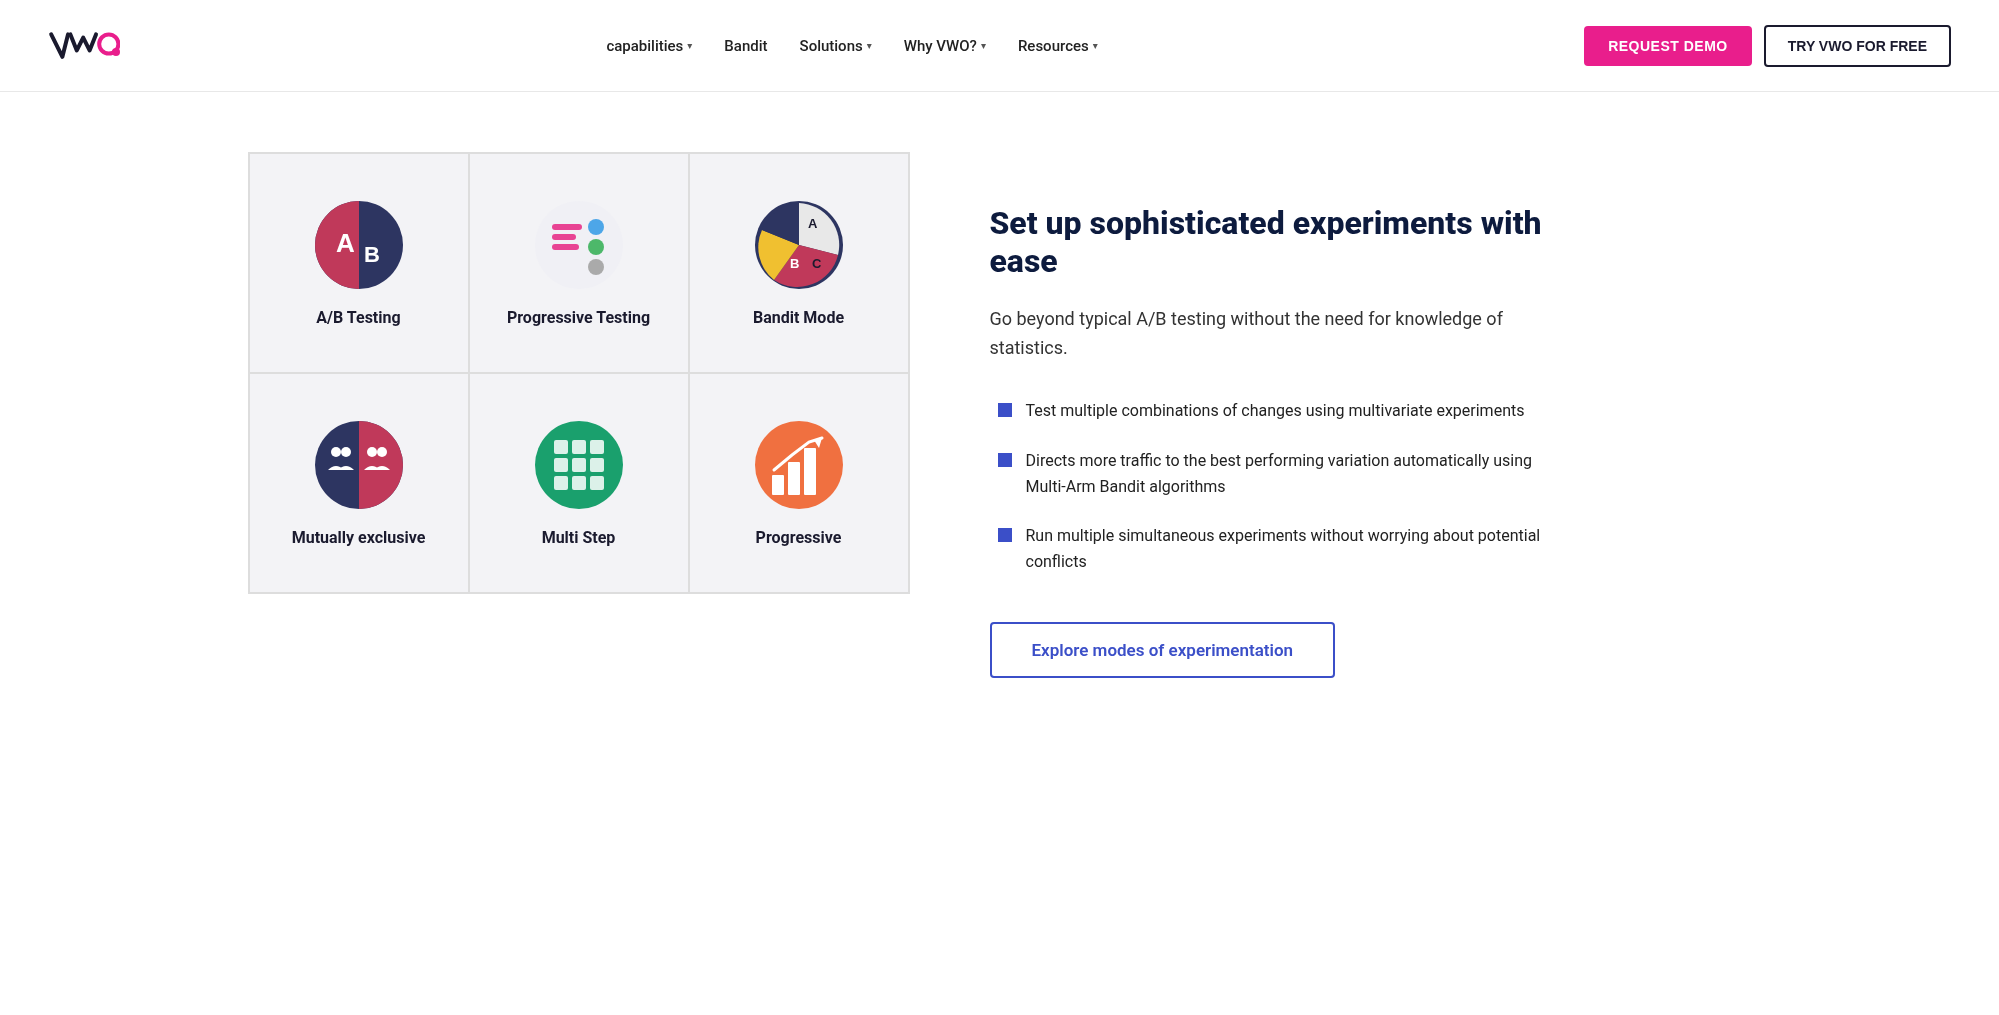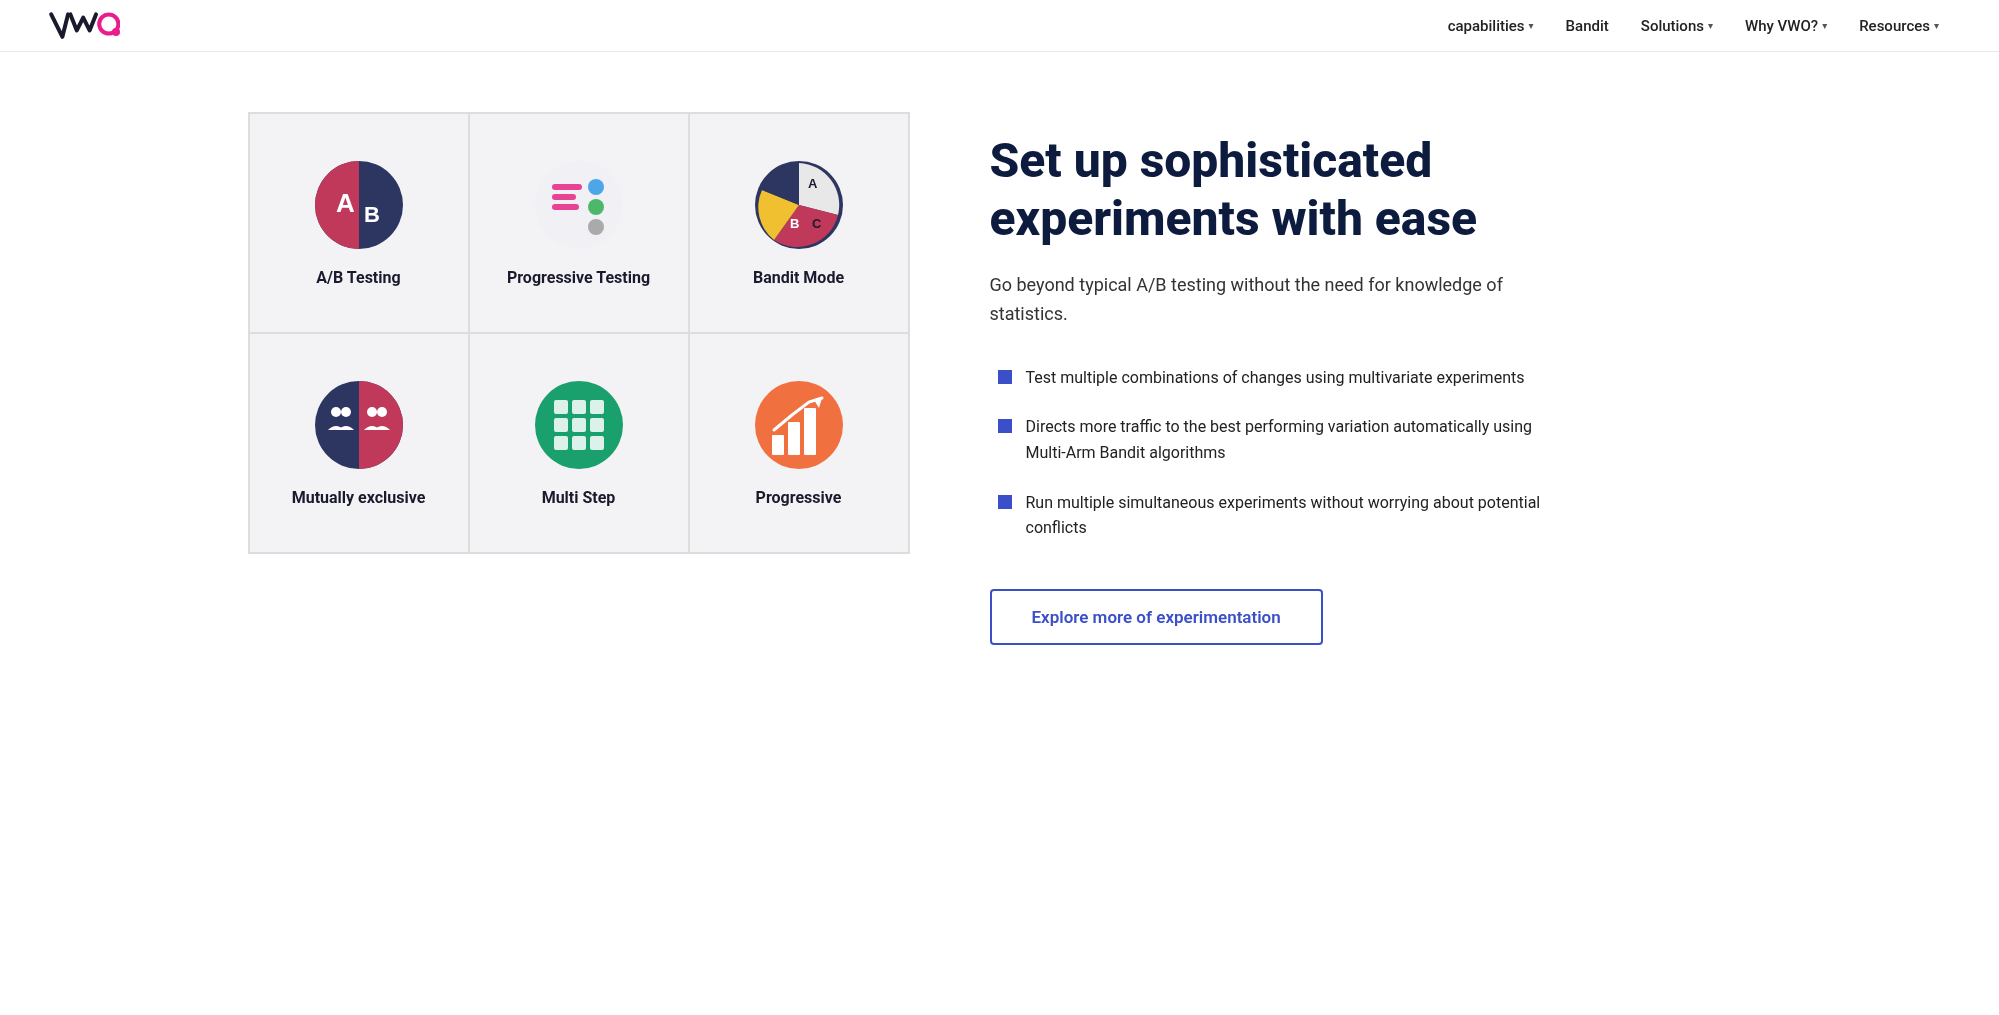--- a/index.html
+++ b/index.html
@@ -1,21 +1,21 @@
 <!DOCTYPE html>
 <html><head>
   <meta charset="utf-8">
   <style>
     * { margin: 0; padding: 0; box-sizing: border-box; }
     body { font-family: -apple-system, BlinkMacSystemFont, 'Segoe UI', Roboto, sans-serif; background: #fff; color: #1a1a2e; }
 
     
     nav {
       display: flex; align-items: center; justify-content: space-between;
-      padding: 0 48px; height: 52px; border-bottom: 1px solid #e8e8e8;
+      padding: 0 48px; height: 92px; border-bottom: 1px solid #e8e8e8;
       background: #fff;
     }
     .nav-logo { display: flex; align-items: center; }
     .logo-svg { width: 72px; height: 40px; }
     .nav-links { display: flex; align-items: center; gap: 8px; }
     .nav-link {
       display: flex; align-items: center; gap: 4px;
       font-size: 15px; color: #222; cursor: pointer;
       padding: 8px 12px; border-radius: 4px; font-weight: 500;
     }
@@ -53,22 +53,22 @@
       transition: background 0.2s;
     }
     .grid-cell .icon-wrap { width: 90px; height: 90px; margin-bottom: 18px; }
     .grid-cell .label {
       font-size: 16px; font-weight: 700; color: #1a1a2e; text-align: center;
     }
 
     
     .text-section { flex: 1; padding-top: 20px; }
     .text-section h1 {
-      font-size: 48px; font-weight: 800; color: #0d1b3e; line-height: 1.2;
-      margin-bottom: 24px; max-width: 580px;
+      font-size: 32px; font-weight: 800; color: #0d1b3e; line-height: 1.2;
+      margin-bottom: 24px; max-width: 580px; margin-top: 32px;
     }
     .text-section .subtitle {
       font-size: 18px; color: #333; line-height: 1.6; margin-bottom: 36px;
       max-width: 540px;
     }
     .bullet-list { list-style: none; margin-bottom: 48px; }
     .bullet-list li {
       display: flex; align-items: flex-start; gap: 14px;
       font-size: 16px; color: #222; line-height: 1.6; margin-bottom: 24px;
       max-width: 560px;
@@ -120,20 +120,24 @@
     <div class="nav-link">
       <span>Why VWO?</span>
       <span class="chevron">▾</span>
     </div>
     <div class="nav-link">
       <span>Resources</span>
       <span class="chevron">▾</span>
     </div>
   </div>
 
+  <div class="nav-actions">
+    <button class="btn-demo">REQUEST DEMO</button>
+    <button class="btn-free">TRY VWO FOR FREE</button>
+  </div>
 </nav>
 
 <div class="main-content">
 
   <div class="grid-section">
     <div class="exp-grid">
 
       <div class="grid-cell">
         <div class="icon-wrap">
           <svg viewBox="0 0 90 90" xmlns="http://www.w3.org/2000/svg">
@@ -265,17 +269,17 @@
         <div class="bullet-square"></div>
         <span>Directs more traffic to the best performing variation automatically using Multi-Arm Bandit algorithms</span>
       </li>
       <li>
         <div class="bullet-square"></div>
         <span>Run multiple simultaneous experiments without worrying about potential conflicts</span>
       </li>
     </ul>
 
     <a class="explore-btn" href="#">
-      <span>Explore more of experimentation</span>
+      <span>Explore modes of experimentation</span>
     </a>
   </div>
 
 </div>
 
 </body></html>

